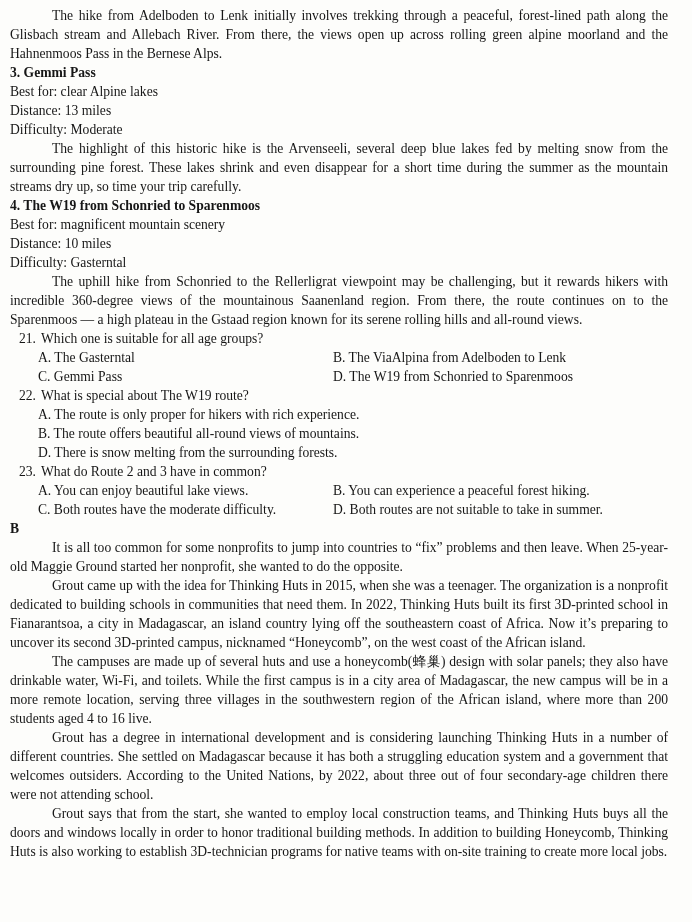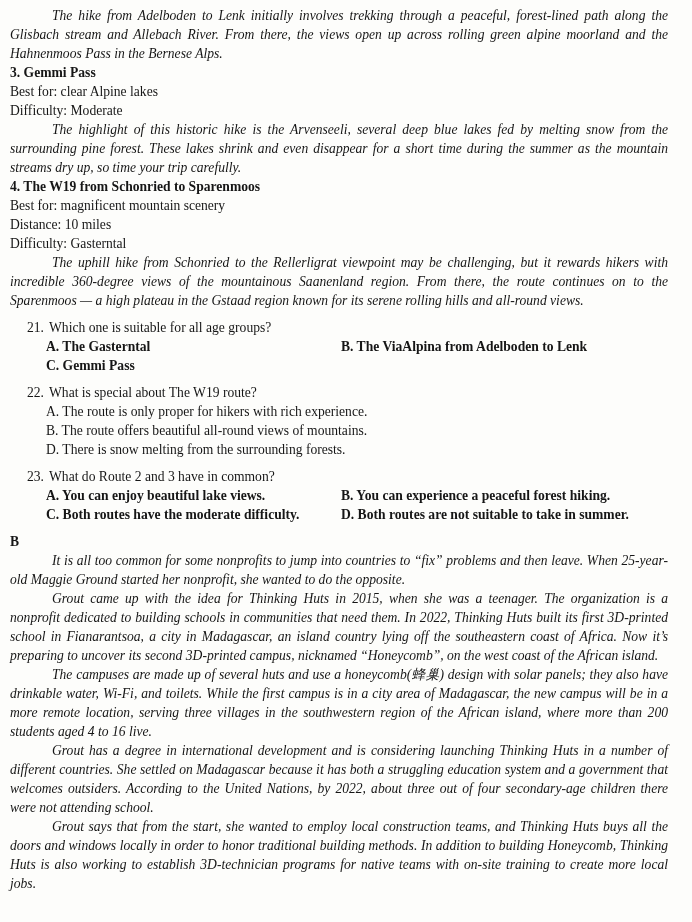--- a/index.html
+++ b/index.html
@@ -5,55 +5,57 @@
   html,body{margin:0;padding:0;background:#e8e8e8;}
   .page{
     width:692px;height:922px;box-sizing:border-box;
     background:#fdfdfb;color:#161616;
     font-family:"Liberation Serif","DejaVu Serif",serif;
     font-size:13.6px;line-height:19px;
     padding:6px 24px 0 10px;
     overflow:hidden;
   }
   .page p{margin:0;text-align:justify;}
-  .para-indent{text-indent:42px;font-style:italic;}
+  .para-indent{text-indent:42px;}
   .route-title{font-weight:bold;margin-left:40px;text-align:left;}
   .stat-line{margin-left:45px;text-align:left;}
-  .question{margin:8px;}
+  .question{margin:0;}
   .q-stem{padding-left:9px;text-align:left;}
   .q-num{display:inline-block;margin-right:5px;}
   .options{padding-left:28px;}
-  .options.two-col{display:grid;grid-template-columns:295px 1fr;font-weight:bold;}
+  .options.two-col{display:grid;grid-template-columns:295px 1fr;}
   .options .opt{display:block;text-align:left;white-space:nowrap;}
   .section-label{text-align:center;font-weight:bold;}
 </style>
 </head>
 <body>
 
 <div class="page">
 
   <p class="para-indent">The hike from Adelboden to Lenk initially involves trekking through a peaceful, forest-lined path along the Glisbach stream and Allebach River. From there, the views open up across rolling green alpine moorland and the Hahnenmoos Pass in the Bernese Alps.</p>
 
   <p class="route-title">3. Gemmi Pass</p>
   <p class="stat-line">Best for: clear Alpine lakes</p>
+  <p class="stat-line">Distance: 13 miles</p>
   <p class="stat-line">Difficulty: Moderate</p>
   <p class="para-indent">The highlight of this historic hike is the Arvenseeli, several deep blue lakes fed by melting snow from the surrounding pine forest. These lakes shrink and even disappear for a short time during the summer as the mountain streams dry up, so time your trip carefully.</p>
 
   <p class="route-title">4. The W19 from Schonried to Sparenmoos</p>
   <p class="stat-line">Best for: magnificent mountain scenery</p>
   <p class="stat-line">Distance: 10 miles</p>
   <p class="stat-line">Difficulty: Gasterntal</p>
   <p class="para-indent">The uphill hike from Schonried to the Rellerligrat viewpoint may be challenging, but it rewards hikers with incredible 360-degree views of the mountainous Saanenland region. From there, the route continues on to the Sparenmoos — a high plateau in the Gstaad region known for its serene rolling hills and all-round views.</p>
 
   <div class="question">
     <p class="q-stem"><span class="q-num">21.</span><span>Which one is suitable for all age groups?</span></p>
     <div class="options two-col">
       <span class="opt">A. The Gasterntal</span>
       <span class="opt">B. The ViaAlpina from Adelboden to Lenk</span>
       <span class="opt">C. Gemmi Pass</span>
+      <span class="opt">D. The W19 from Schonried to Sparenmoos</span>
     </div>
   </div>
 
   <div class="question">
     <p class="q-stem"><span class="q-num">22.</span><span>What is special about The W19 route?</span></p>
     <div class="options one-col">
       <span class="opt">A. The route is only proper for hikers with rich experience.</span>
       <span class="opt">B. The route offers beautiful all-round views of mountains.</span>
       <span class="opt">D. There is snow melting from the surrounding forests.</span>
     </div>

